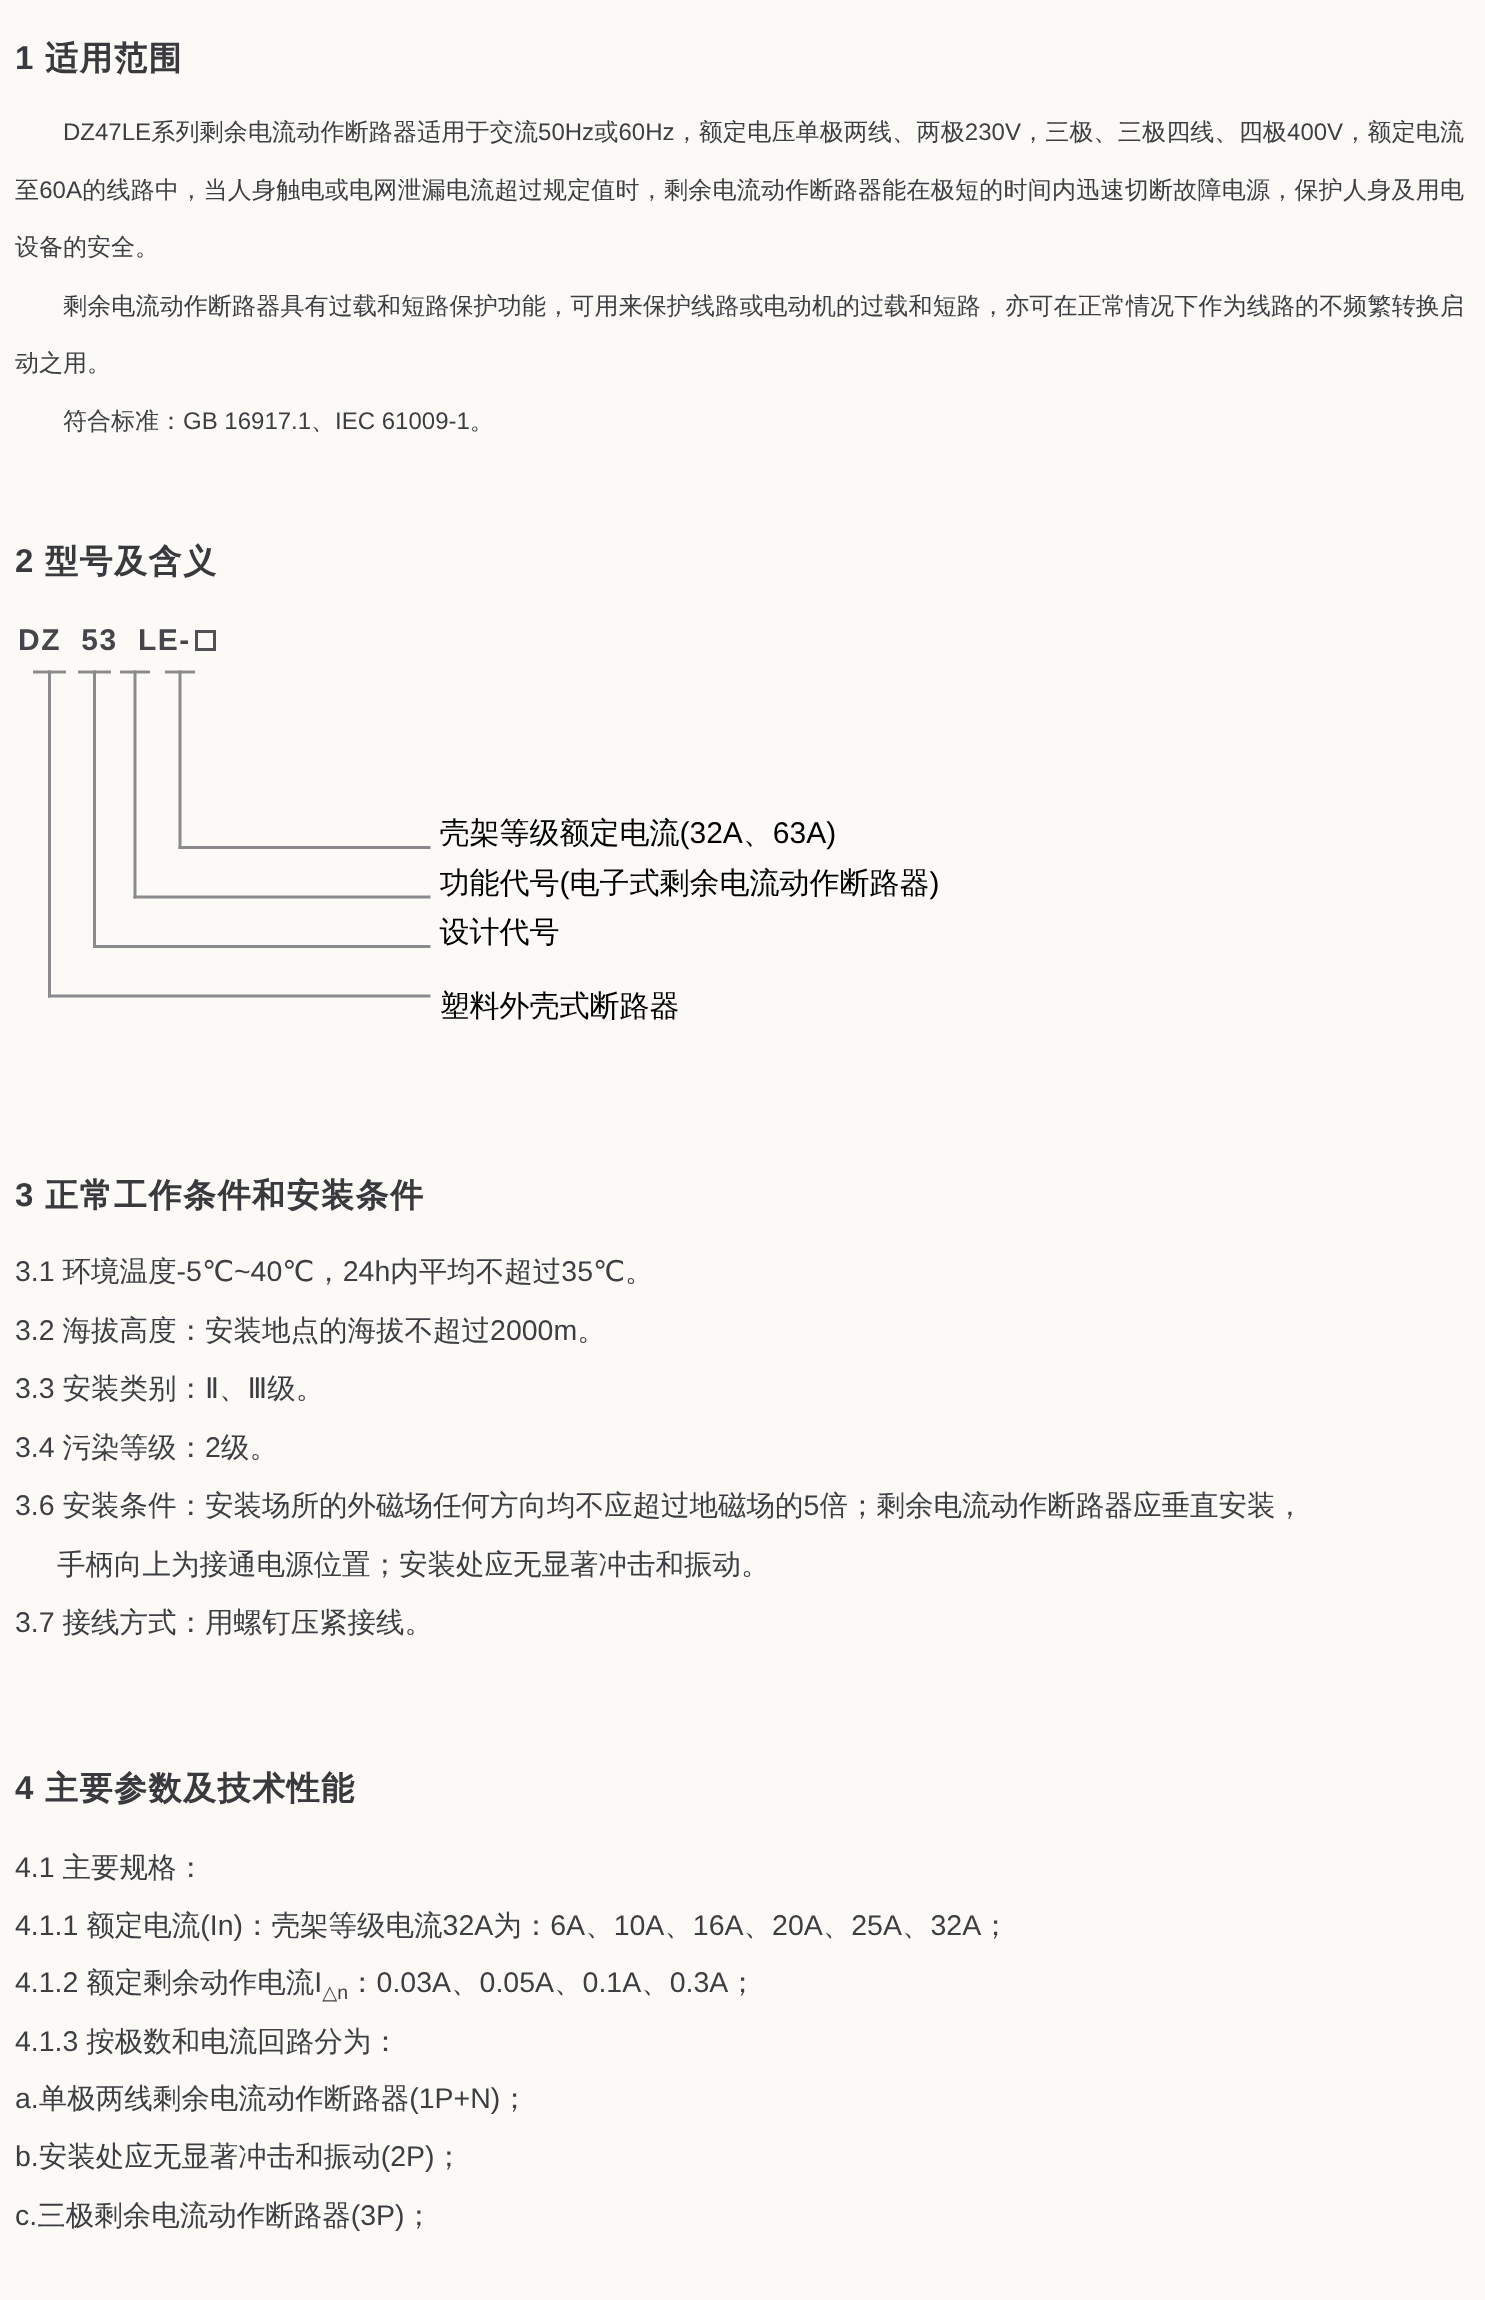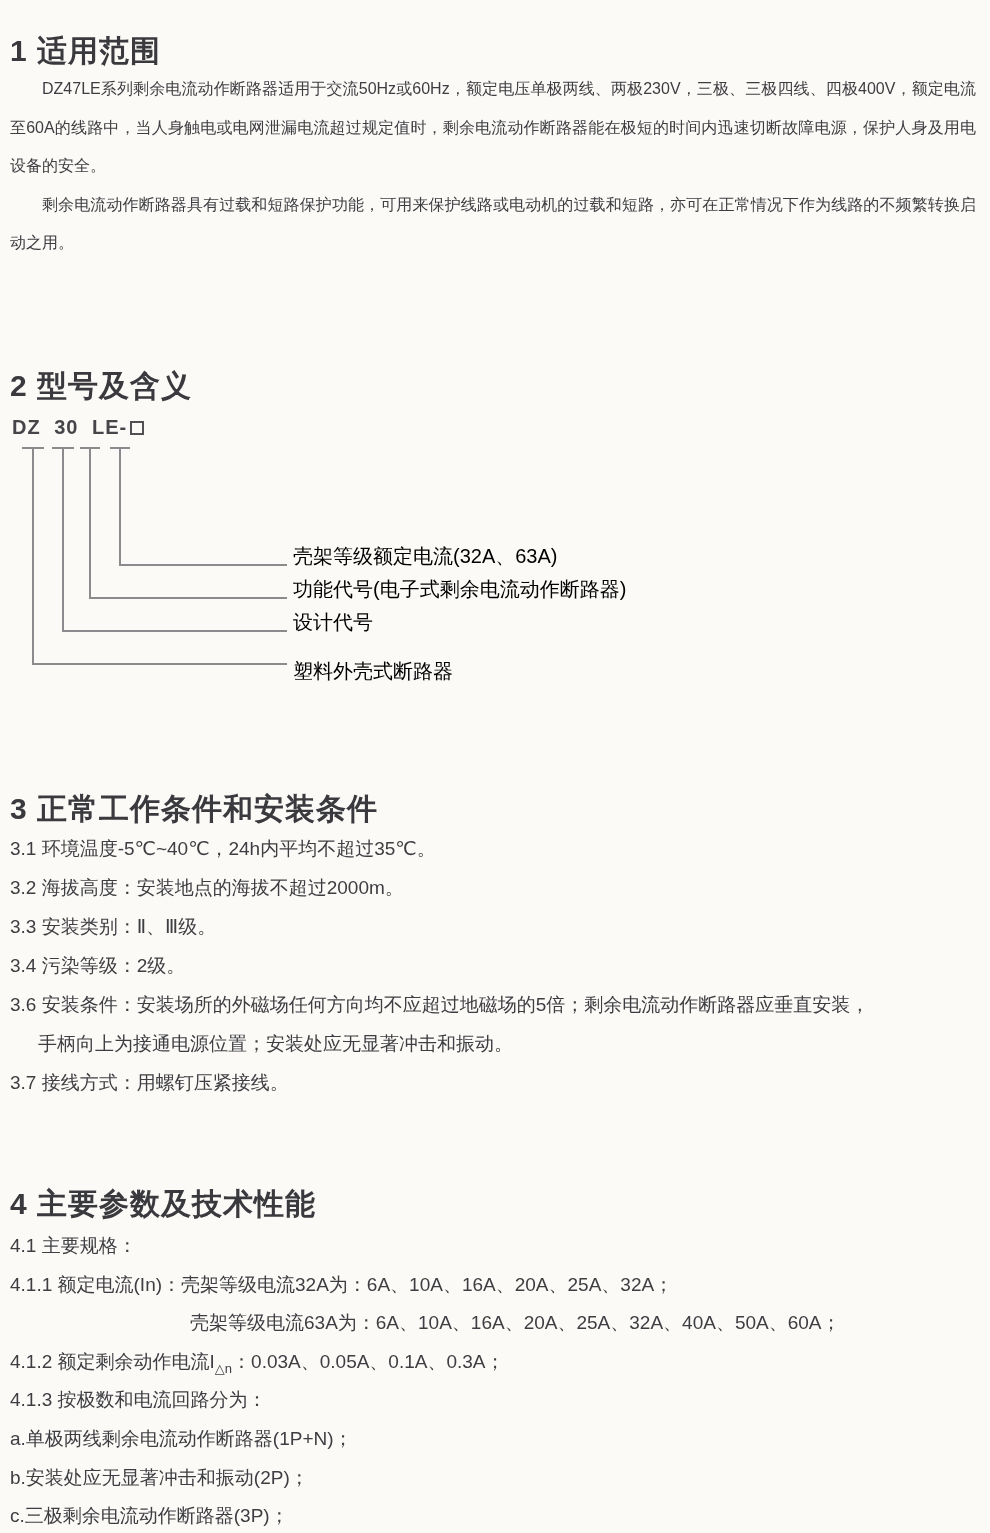--- a/index.html
+++ b/index.html
@@ -7,21 +7,21 @@
   body {
     width: 990px; height: 1533px;
     position: relative;
     background: #fbfaf7;
     color: #3e3e42;
     font-family: "Liberation Sans", "DejaVu Sans", sans-serif;
     overflow: hidden;
   }
   .sec-title {
     position: absolute; left: 10px;
-    font-size: 30px; font-weight: 600;
+    font-size: 22px; font-weight: 600;
     color: #3a3a3e; letter-spacing: 1px;
     white-space: nowrap;
   }
   .body-block {
     position: absolute; left: 10px; width: 966px;
     font-size: 16px; line-height: 38.6px;
     color: #3e3e42;
   }
   .body-block p { margin: 0; text-indent: 2em; text-align: justify; }
   .spec-list { position: absolute; left: 10px; width: 976px; }
@@ -54,26 +54,27 @@
   }
 </style>
 </head>
 <body>
 
 <h2 class="sec-title" style="top:6px">1 适用范围</h2>
 
 <div class="body-block" style="top:70px">
   <p>DZ47LE系列剩余电流动作断路器适用于交流50Hz或60Hz，额定电压单极两线、两极230V，三极、三极四线、四极400V，额定电流至60A的线路中，当人身触电或电网泄漏电流超过规定值时，剩余电流动作断路器能在极短的时间内迅速切断故障电源，保护人身及用电设备的安全。</p>
   <p>剩余电流动作断路器具有过载和短路保护功能，可用来保护线路或电动机的过载和短路，亦可在正常情况下作为线路的不频繁转换启动之用。</p>
+  <p>符合标准：GB 16917.1、IEC 61009-1。</p>
 </div>
 
 <h2 class="sec-title" style="top:341px">2 型号及含义</h2>
 
 <div id="diagram">
-  <div class="model-text"><span>DZ 30 LE-</span><span class="model-box"></span></div>
+  <div class="model-text"><span>DZ 53 LE-</span><span class="model-box"></span></div>
 
   <div class="dline tick" style="left:12px;  top:33px; width:22px"></div>
   <div class="dline tick" style="left:42px;  top:33px; width:22px"></div>
   <div class="dline tick" style="left:70px;  top:33px; width:20px"></div>
   <div class="dline tick" style="left:100px; top:33px; width:20px"></div>
 
   <div class="dline stem" style="left:22px;  top:33px; height:218px"></div>
   <div class="dline stem" style="left:52px;  top:33px; height:185px"></div>
   <div class="dline stem" style="left:79px;  top:33px; height:152px"></div>
   <div class="dline stem" style="left:109px; top:33px; height:119px"></div>
@@ -99,19 +100,18 @@
   <div class="spec-line">3.6 安装条件：安装场所的外磁场任何方向均不应超过地磁场的5倍；剩余电流动作断路器应垂直安装，</div>
   <div class="spec-line hang">手柄向上为接通电源位置；安装处应无显著冲击和振动。</div>
   <div class="spec-line">3.7 接线方式：用螺钉压紧接线。</div>
 </div>
 
 <h2 class="sec-title" style="top:1159px">4 主要参数及技术性能</h2>
 
 <div class="spec-list param-list" style="top:1227px">
   <div class="spec-line">4.1 主要规格：</div>
   <div class="spec-line">4.1.1 额定电流(In)：壳架等级电流32A为：6A、10A、16A、20A、25A、32A；</div>
-  <div class="spec-line hang2">壳架等级电流63A为：6A、10A、16A、20A、25A、32A、40A、50A、60A；</div>
   <div class="spec-line"><span>4.1.2 额定剩余动作电流I</span><sub>△n</sub><span>：0.03A、0.05A、0.1A、0.3A；</span></div>
   <div class="spec-line">4.1.3 按极数和电流回路分为：</div>
   <div class="spec-line">a.单极两线剩余电流动作断路器(1P+N)；</div>
   <div class="spec-line">b.安装处应无显著冲击和振动(2P)；</div>
   <div class="spec-line">c.三极剩余电流动作断路器(3P)；</div>
 </div>
 
 </body></html>

